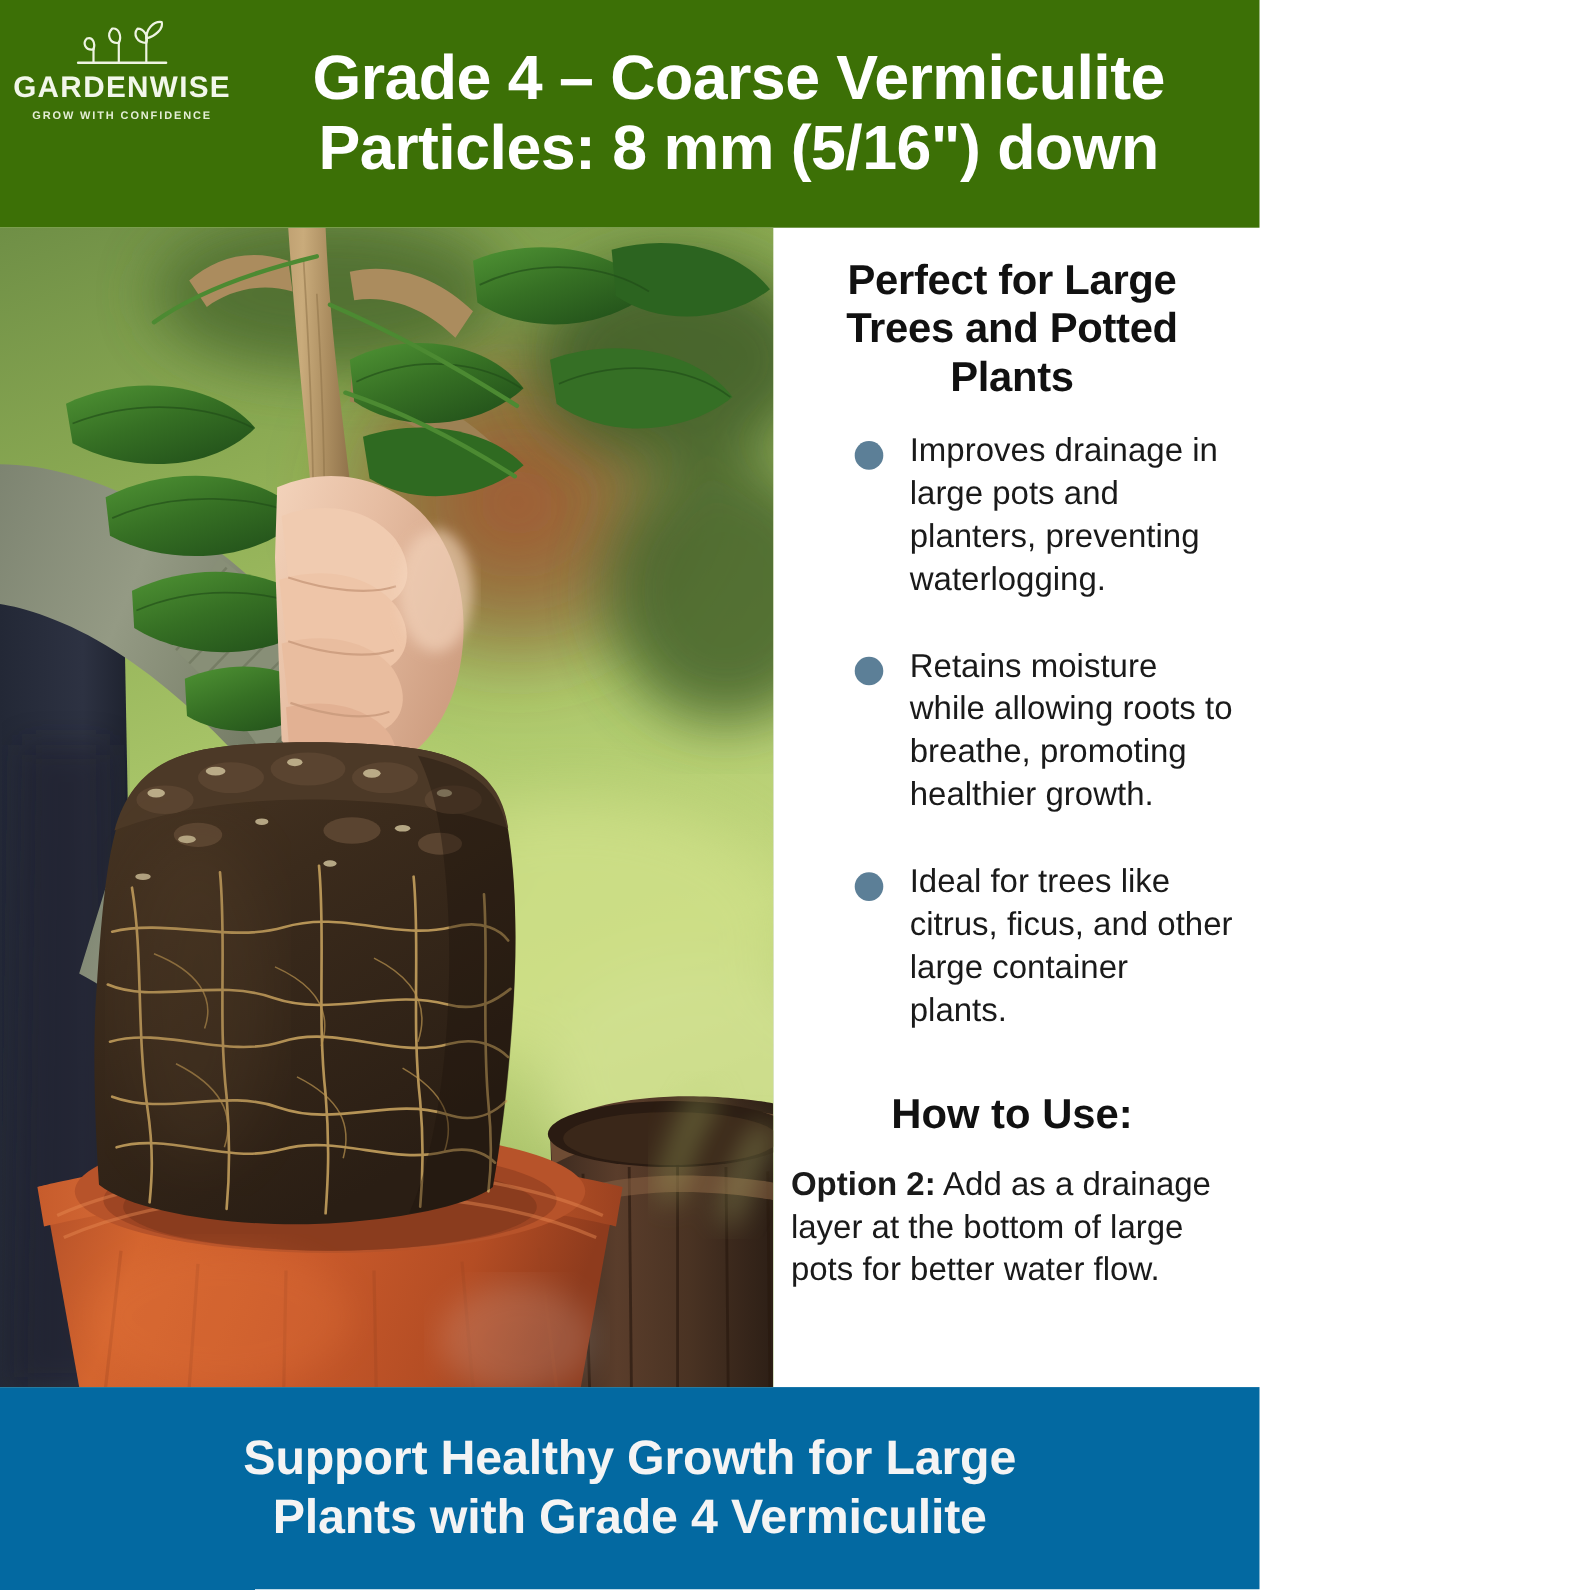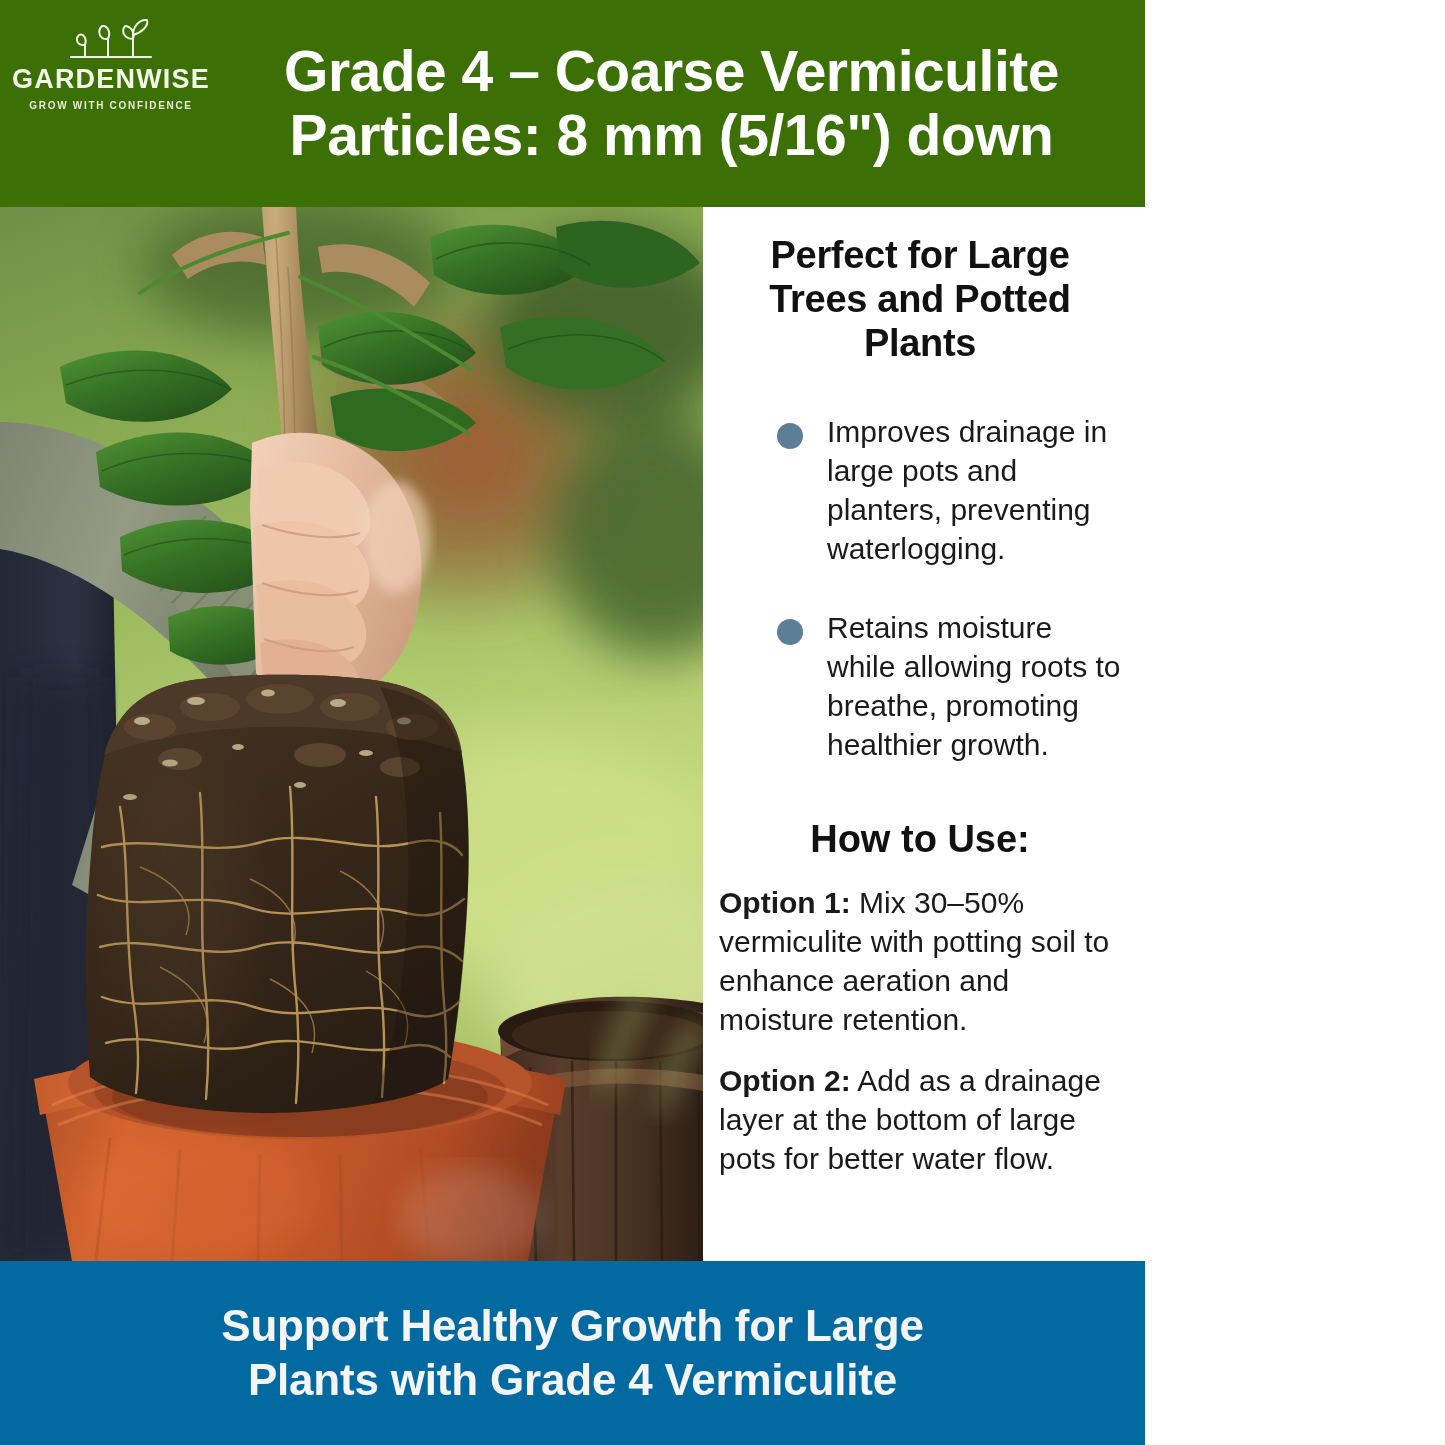--- a/index.html
+++ b/index.html
@@ -89,21 +89,21 @@
   }
   .panel-heading {
     text-align:center;
     font-size:38px;
     font-weight:bold;
     color:#111111;
     line-height:1.16;
     letter-spacing:-0.3px;
     padding:0 12px;
   }
-  .bullets { margin-top:47px; }
+  .bullets { margin-top:25px; }
   .bullet {
     display:flex;
     align-items:flex-start;
     margin-bottom:40px;
     padding-left:58px;
   }
   .bullet:last-child { margin-bottom:0; }
   .dot {
     flex:0 0 auto;
     width:26px; height:26px;
@@ -487,27 +487,28 @@
 
       <div class="bullets">
         <div class="bullet">
           <span class="dot"></span>
           <span class="bullet-text">Improves drainage in large pots and planters, preventing waterlogging.</span>
         </div>
         <div class="bullet">
           <span class="dot"></span>
           <span class="bullet-text">Retains moisture while allowing roots to breathe, promoting healthier growth.</span>
         </div>
+        <div class="bullet">
+          <span class="dot"></span>
+          <span class="bullet-text">Ideal for trees like citrus, ficus, and other large container plants.</span>
+        </div>
       </div>
 
       <div class="howto">How to Use:</div>
 
-      <div class="option">
-        <span class="lbl">Option 1:</span><span> Mix 30–50% vermiculite with potting soil to enhance aeration and moisture retention.</span>
-      </div>
 
       <div class="option">
         <span class="lbl">Option 2:</span><span> Add as a drainage layer at the bottom of large pots for better water flow.</span>
       </div>
 
     </div>
   </div>
 
   <div class="footer">
     <div class="footer-text">

